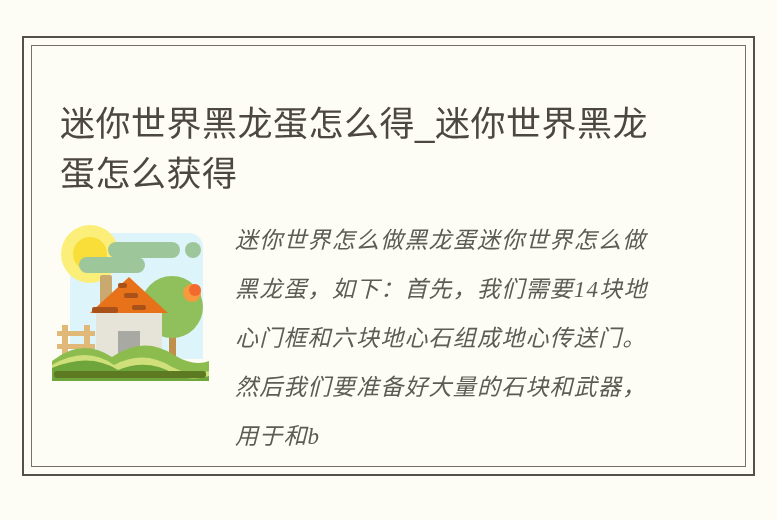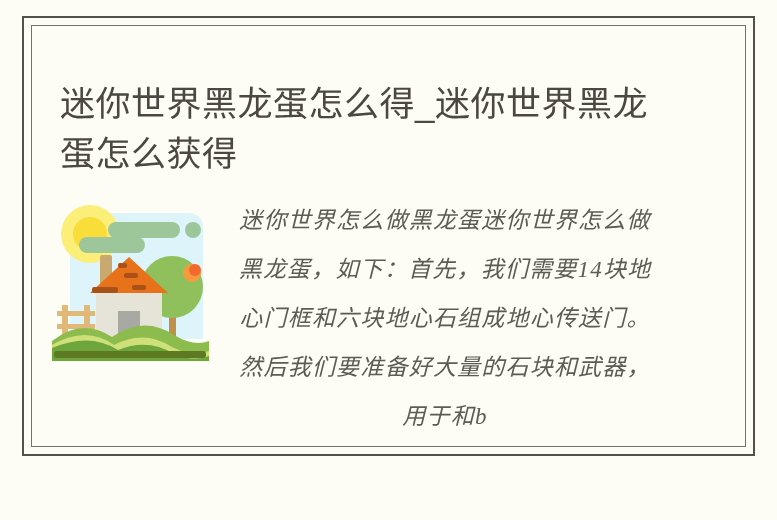--- a/index.html
+++ b/index.html
@@ -19,21 +19,21 @@
   #page {
     position: absolute;
     left: 0; top: 0;
     width: 777px;
     height: 520px;
     background: #fdfdf6;
   }
   .frame-outer {
     position: absolute;
     left: 22px;
-    top: 16px;
+    top: 36px;
     width: 733px;
     height: 440px;
     border: 2px solid #55514a;
     box-sizing: border-box;
     background: #fdfdf6;
     text-decoration: underline;
   }
   .frame-inner {
     position: absolute;
     left: 7px;
@@ -59,21 +59,20 @@
   }
 
   
   .content-row {
     position: absolute;
     left: 28px;
     top: 178px;
     right: 20px;
     display: flex;
     align-items: flex-start;
-    text-align: center;
   }
 
   
   .thumb {
     position: relative;
     width: 157px;
     height: 160px;
     flex: 0 0 157px;
     margin-top: 5px;
   }

